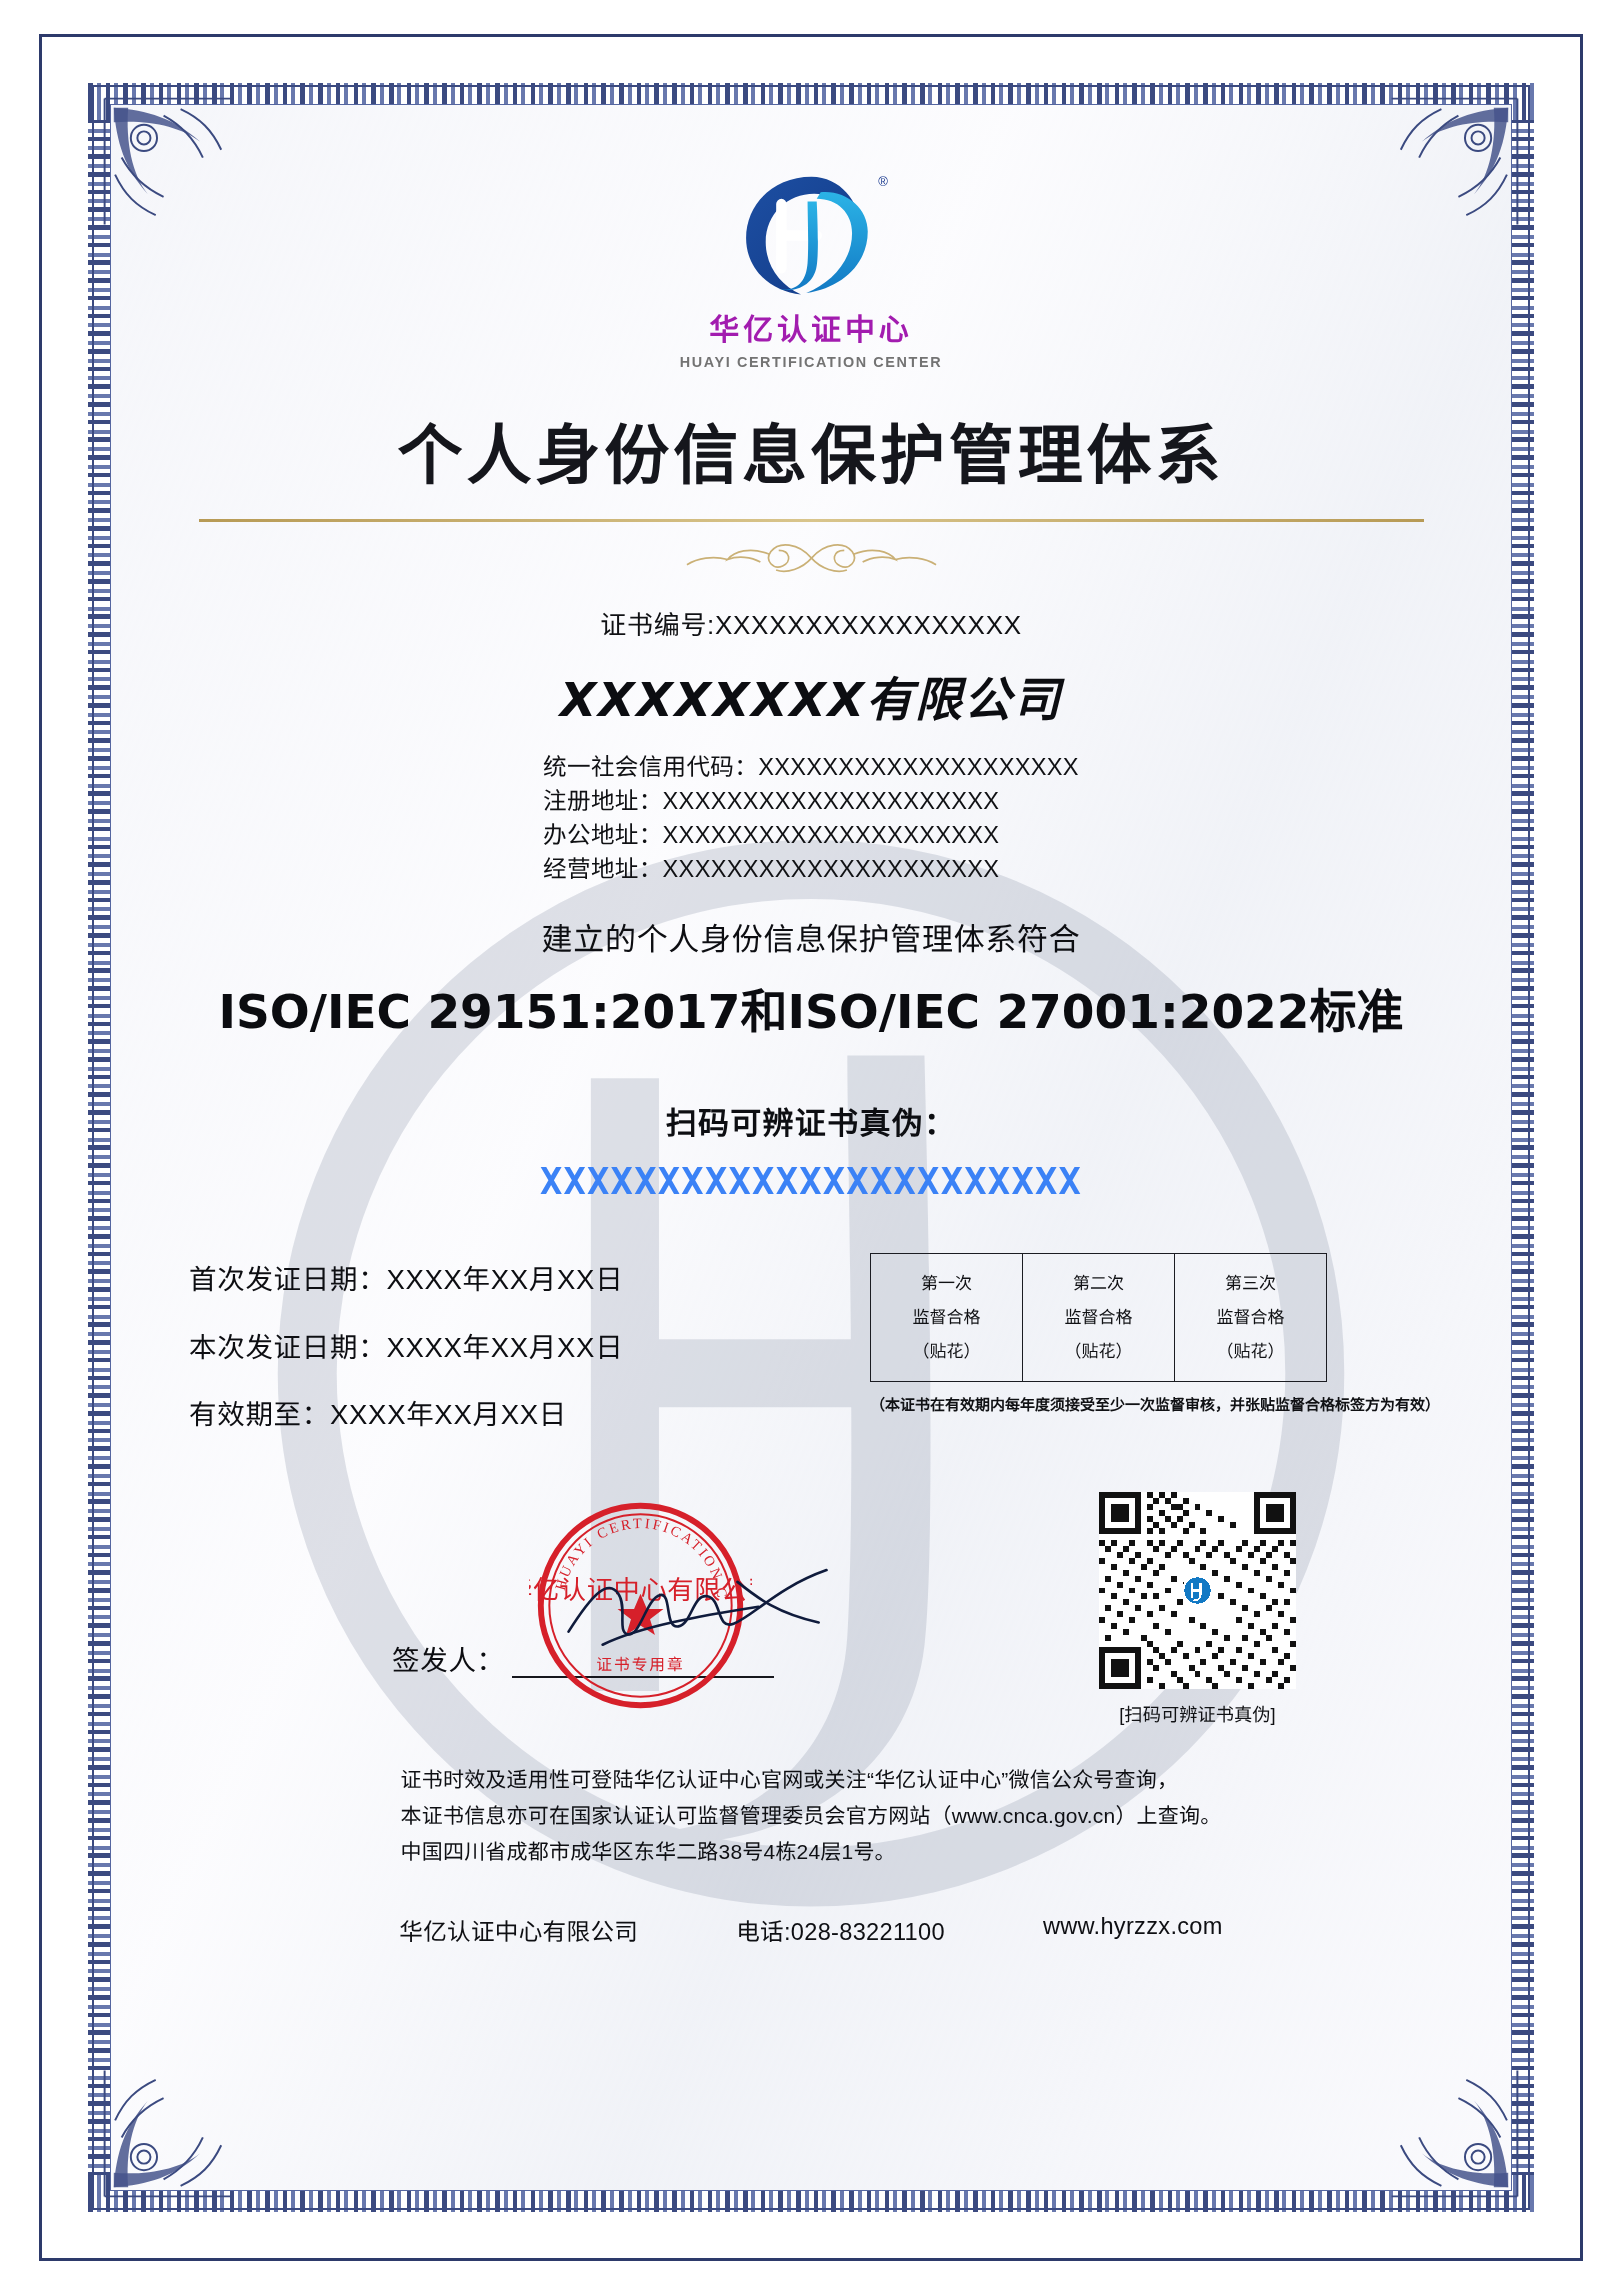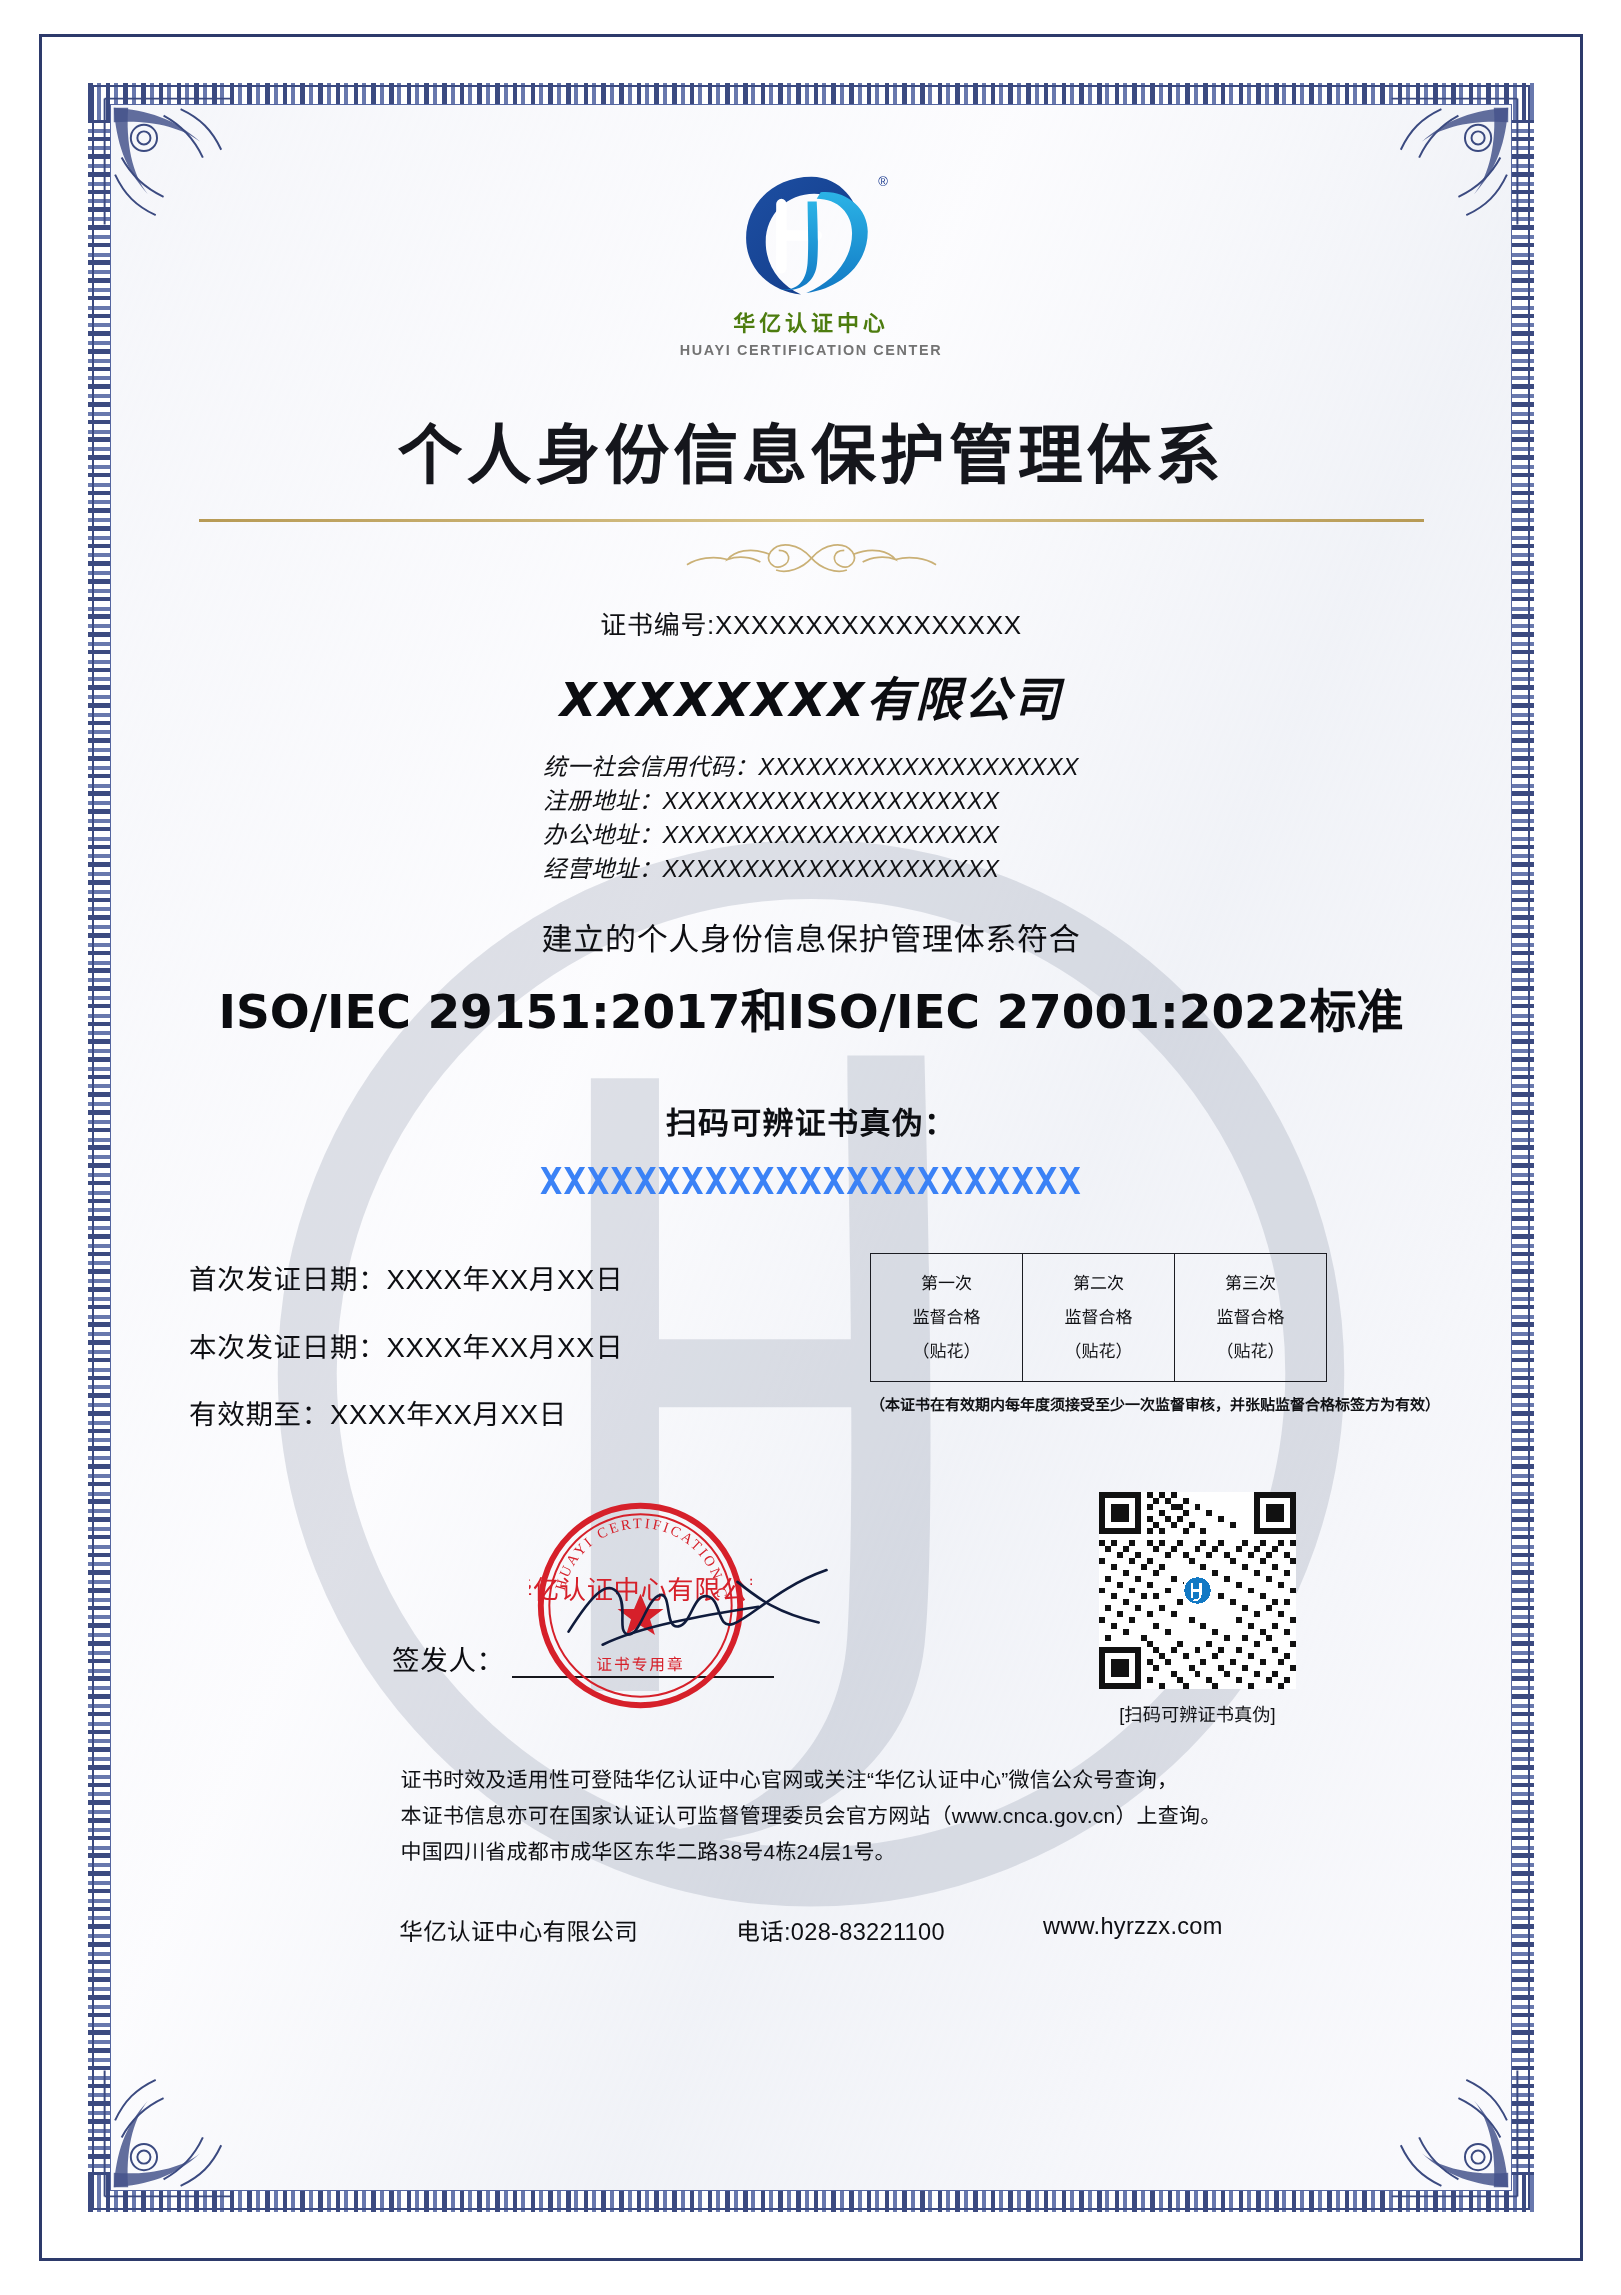--- a/index.html
+++ b/index.html
@@ -105,23 +105,23 @@
     position: relative;
     height: 216px;
   }
   .logo-mark {
     width: 157px; height: 131px;
     margin: 0 auto;
     position: relative;
   }
   .logo-mark svg { width: 100%; height: 100%; }
   .logo-cn {
-    font-size: 22px;
+    font-size: 30px;
     letter-spacing: 3.9px;
-    color: #4d7c0f;
+    color: #a21caf;
     font-weight: bold;
     margin-top: 3.9px;
     font-family: "DejaVu Sans", "Liberation Sans", sans-serif;
   }
   .logo-en {
     font-size: 14.4px;
     letter-spacing: 1.6px;
     color: #737373;
     font-weight: bold;
     margin-top: 5.2px;
@@ -164,21 +164,20 @@
     color: #0c0d11;
     letter-spacing: 2px;
     font-family: "DejaVu Sans", "Liberation Sans", sans-serif;
     font-style: italic;
   }
 
   .org-lines {
     margin-top: 19.7px;
     display: inline-block;
     text-align: left;
-    font-style: italic;
   }
   .org-lines div {
     font-size: 23.6px;
     color: #101114;
     line-height: 1.45;
     letter-spacing: 0.3px;
   }
 
   .conform {
     margin-top: 27.5px;

